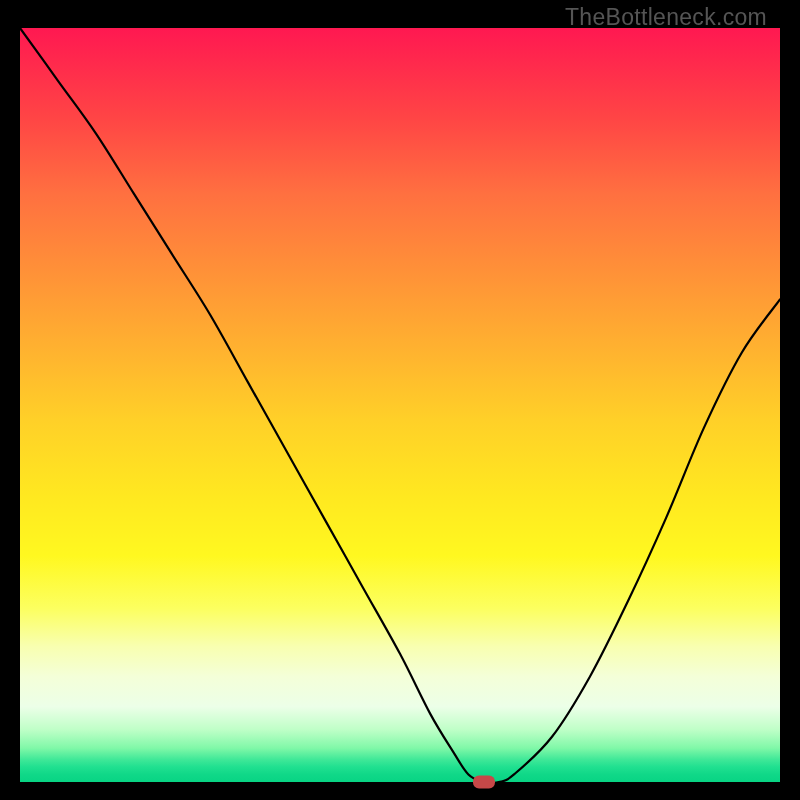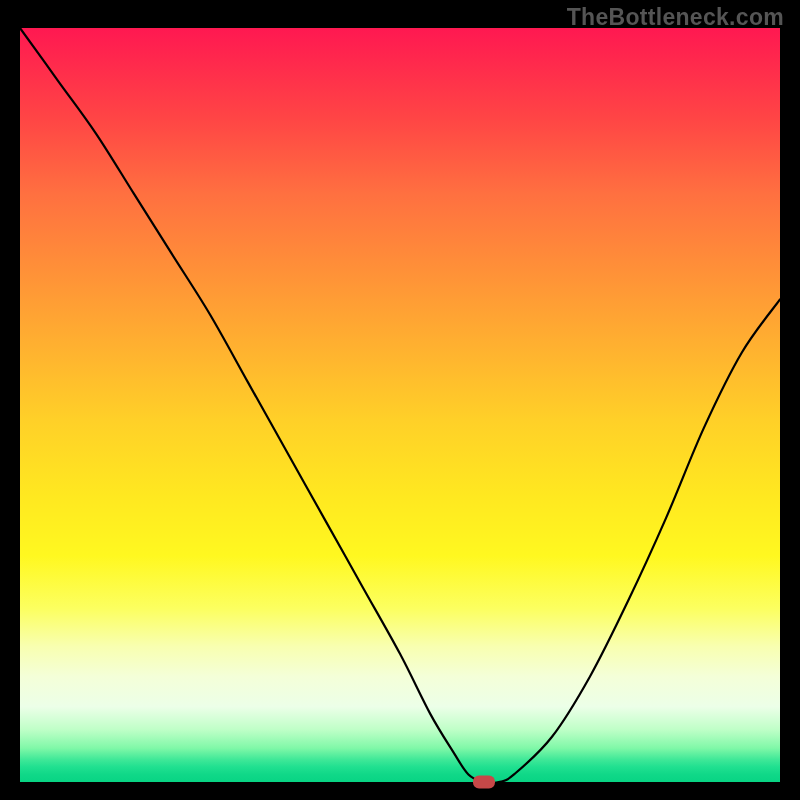--- a/index.html
+++ b/index.html
@@ -7,24 +7,24 @@
     padding: 0;
     width: 800px;
     height: 800px;
     background: #000;
     position: relative;
     font-family: Arial, sans-serif;
   }
   .watermark {
     position: absolute;
     top: 4px;
-    right: 16px;
+    right: 33px;
     color: #555;
     font-size: 23px;
-    font-weight: 700;
+    font-weight: 400;
     letter-spacing: 0.3px;
     z-index: 10;
   }
   .plot-area {
     position: absolute;
     left: 20px;
     top: 28px;
     width: 760px;
     height: 754px;
     background: linear-gradient(to bottom,

